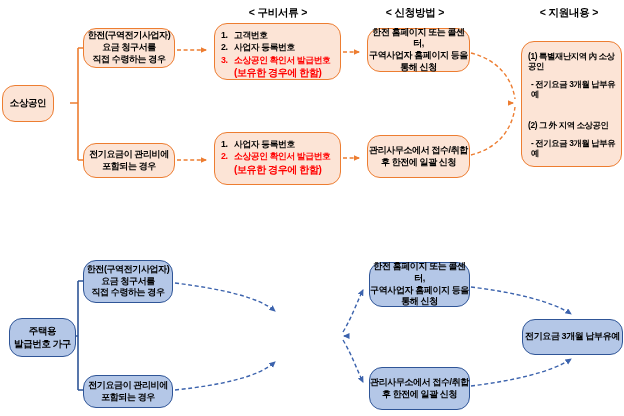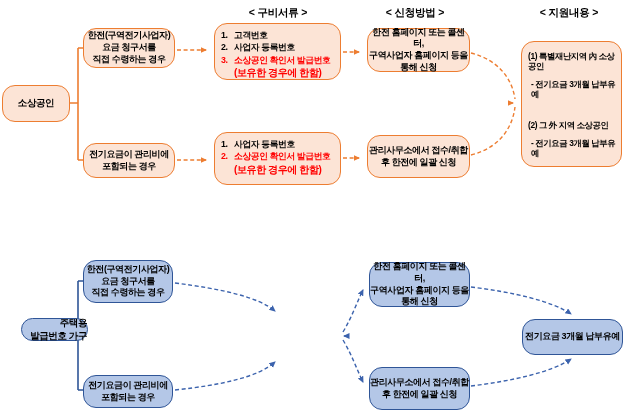--- a/index.html
+++ b/index.html
@@ -64,21 +64,21 @@
     <path d="M343,332 C352,317 357,302 363,290" stroke="#3C63AD" stroke-width="1.4" fill="none" stroke-dasharray="4 2.6" marker-end="url(#ah-b)"></path>
     <path d="M343,340 C352,355 357,370 363,382" stroke="#3C63AD" stroke-width="1.4" fill="none" stroke-dasharray="4 2.6" marker-end="url(#ah-b)"></path>
     <path d="M471,287 C512,292 552,301 571,314" stroke="#3C63AD" stroke-width="1.4" fill="none" stroke-dasharray="4 2.6" marker-end="url(#ah-b)"></path>
     <path d="M471,386 C512,381 552,372 571,359" stroke="#3C63AD" stroke-width="1.4" fill="none" stroke-dasharray="4 2.6" marker-end="url(#ah-b)"></path>
   </svg>
 
   <div class="hdr" style="left:355px;top:6px;">&lt; 신청방법 &gt;</div>
   <div class="hdr" style="left:218px;top:6px;">&lt; 구비서류 &gt;</div>
   <div class="hdr" style="left:509px;top:6px;">&lt; 지원내용 &gt;</div>
 
-  <div class="box obox fs95" style="left:2px;top:85px;width:68px;height:37px;">
+  <div class="box obox fs95" style="left:2px;top:85px;width:52px;height:37px;">
     <div>소상공인</div>
   </div>
 
   <div class="box obox fs9" style="left:83px;top:28px;width:92px;height:40px;">
     <div>한전(구역전기사업자)</div>
     <div>요금 청구서를</div>
     <div>직접 수령하는 경우</div>
   </div>
 
   <div class="box obox fs9" style="left:83px;top:143px;width:92px;height:35px;">
@@ -125,21 +125,21 @@
     <div>후 한전에 일괄 신청</div>
   </div>
 
   <div class="box obox sup" style="left:521px;top:41px;width:101px;height:126px;">
     <div class="sup-h first">(1) 특별재난지역 內 소상공인</div>
     <div class="sup-b">- 전기요금 3개월 납부유예</div>
     <div class="sup-h">(2) 그 外 지역 소상공인</div>
     <div class="sup-b">- 전기요금 3개월 납부유예</div>
   </div>
 
-  <div class="box bbox fs95" style="left:21px;top:318px;width:67px;height:23px;align-items:flex-end;">
+  <div class="box bbox fs95" style="left:9px;top:318px;width:67px;height:39px;">
     <div>주택용</div>
     <div>발급번호 가구</div>
   </div>
 
   <div class="box bbox fs9" style="left:83px;top:260px;width:90px;height:43px;">
     <div>한전(구역전기사업자)</div>
     <div>요금 청구서를</div>
     <div>직접 수령하는 경우</div>
   </div>
 

